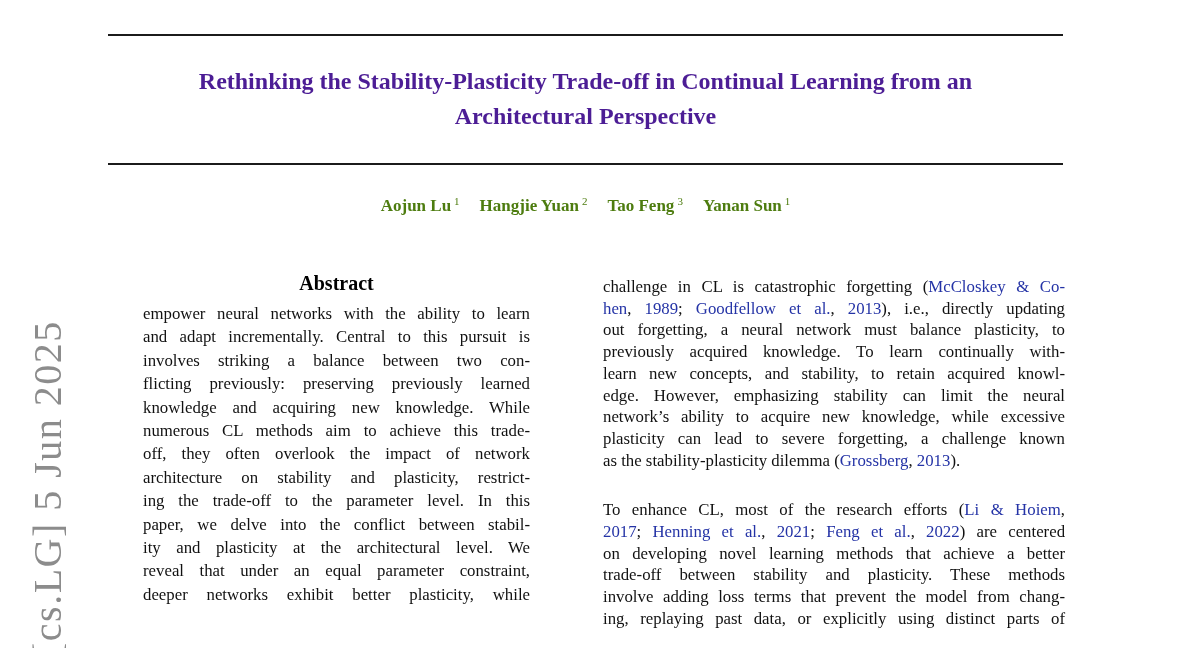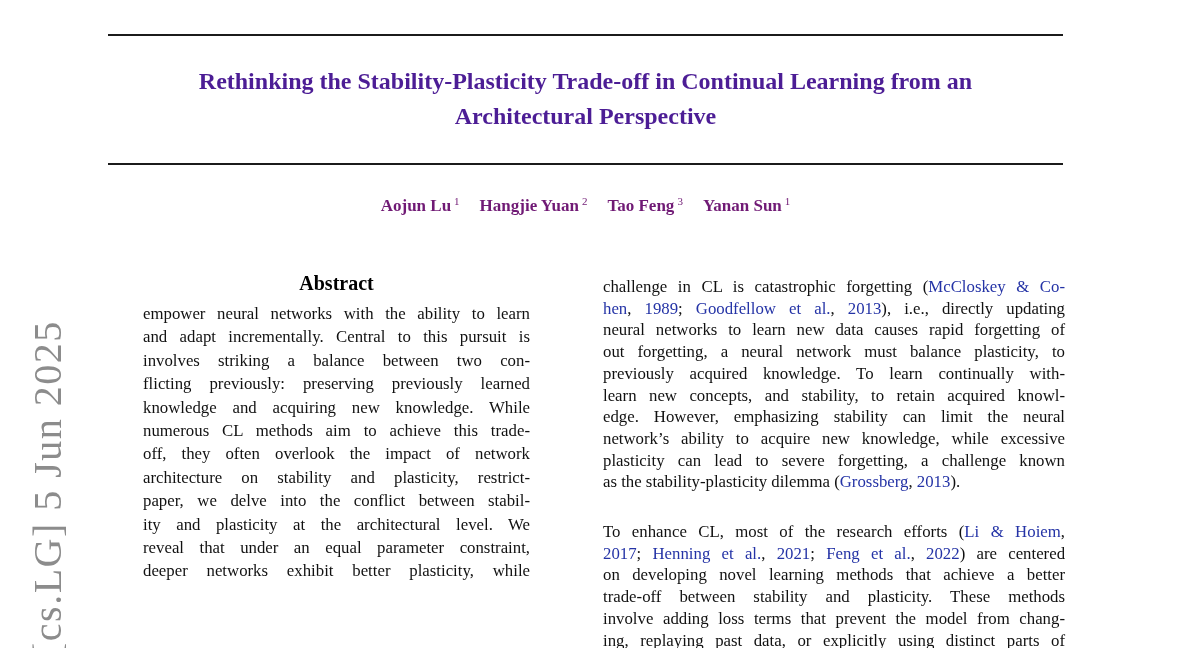--- a/index.html
+++ b/index.html
@@ -17,21 +17,21 @@
 
   #title {
     position: absolute; left: 108px; top: 64px; width: 955px;
     text-align: center; font-weight: bold; font-size: 24px; line-height: 35px;
     color: #4c1d95;
   }
 
   #authors {
     position: absolute; left: 108px; top: 195px; width: 955px;
     text-align: center; font-weight: bold; font-size: 17px; line-height: 22px;
-    color: #701a75;
+    color: #4d7c0f;
   }
   .author { margin: 0 10px; white-space: nowrap; }
   .author .aff-sup { font-size: 11px; position: relative; top: -6px; margin-left: 3px; font-weight: normal; }
 
   #abstract-heading {
     position: absolute; left: 143px; top: 272px; width: 387px;
     text-align: center; font-weight: bold; font-size: 20px; color: #000;
   }
   #abstract-lines {
     position: absolute; left: 143px; top: 302px; width: 387px;
@@ -73,31 +73,31 @@
 <div id="abstract-heading">Abstract</div>
 <div id="abstract-lines">
     <div class="jline">empower neural networks with the ability to learn</div>
     <div class="jline">and adapt incrementally. Central to this pursuit is</div>
     <div class="jline">involves striking a balance between two con-</div>
     <div class="jline">flicting previously: preserving previously learned</div>
     <div class="jline">knowledge and acquiring new knowledge. While</div>
     <div class="jline">numerous CL methods aim to achieve this trade-</div>
     <div class="jline">off, they often overlook the impact of network</div>
     <div class="jline">architecture on stability and plasticity, restrict-</div>
+    <div class="jline">ing the trade-off to the parameter level. In this</div>
     <div class="jline">paper, we delve into the conflict between stabil-</div>
     <div class="jline">ity and plasticity at the architectural level. We</div>
     <div class="jline">reveal that under an equal parameter constraint,</div>
     <div class="jline">deeper networks exhibit better plasticity, while</div>
   </div>
 
 <div id="body-col">
     <div class="para">
       <div class="jline"><span>challenge in CL is catastrophic forgetting (</span><span class="cite">McCloskey &amp; Co-</span></div>
       <div class="jline"><span class="cite">hen</span><span>, </span><span class="cite">1989</span><span>; </span><span class="cite">Goodfellow et al.</span><span>, </span><span class="cite">2013</span><span>), i.e., directly updating</span></div>
-      <div class="jline"><span>neural networks to learn new data causes rapid forgetting of</span></div>
       <div class="jline"><span>out forgetting, a neural network must balance plasticity, to</span></div>
       <div class="jline"><span>previously acquired knowledge. To learn continually with-</span></div>
       <div class="jline"><span>learn new concepts, and stability, to retain acquired knowl-</span></div>
       <div class="jline"><span>edge. However, emphasizing stability can limit the neural</span></div>
       <div class="jline"><span>network’s ability to acquire new knowledge, while excessive</span></div>
       <div class="jline"><span>plasticity can lead to severe forgetting, a challenge known</span></div>
       <div class="eline"><span>as the stability-plasticity dilemma (</span><span class="cite">Grossberg</span><span>, </span><span class="cite">2013</span><span>).</span></div>
     </div>
     <div class="para">
       <div class="jline"><span>To enhance CL, most of the research efforts (</span><span class="cite">Li &amp; Hoiem</span><span>,</span></div>

